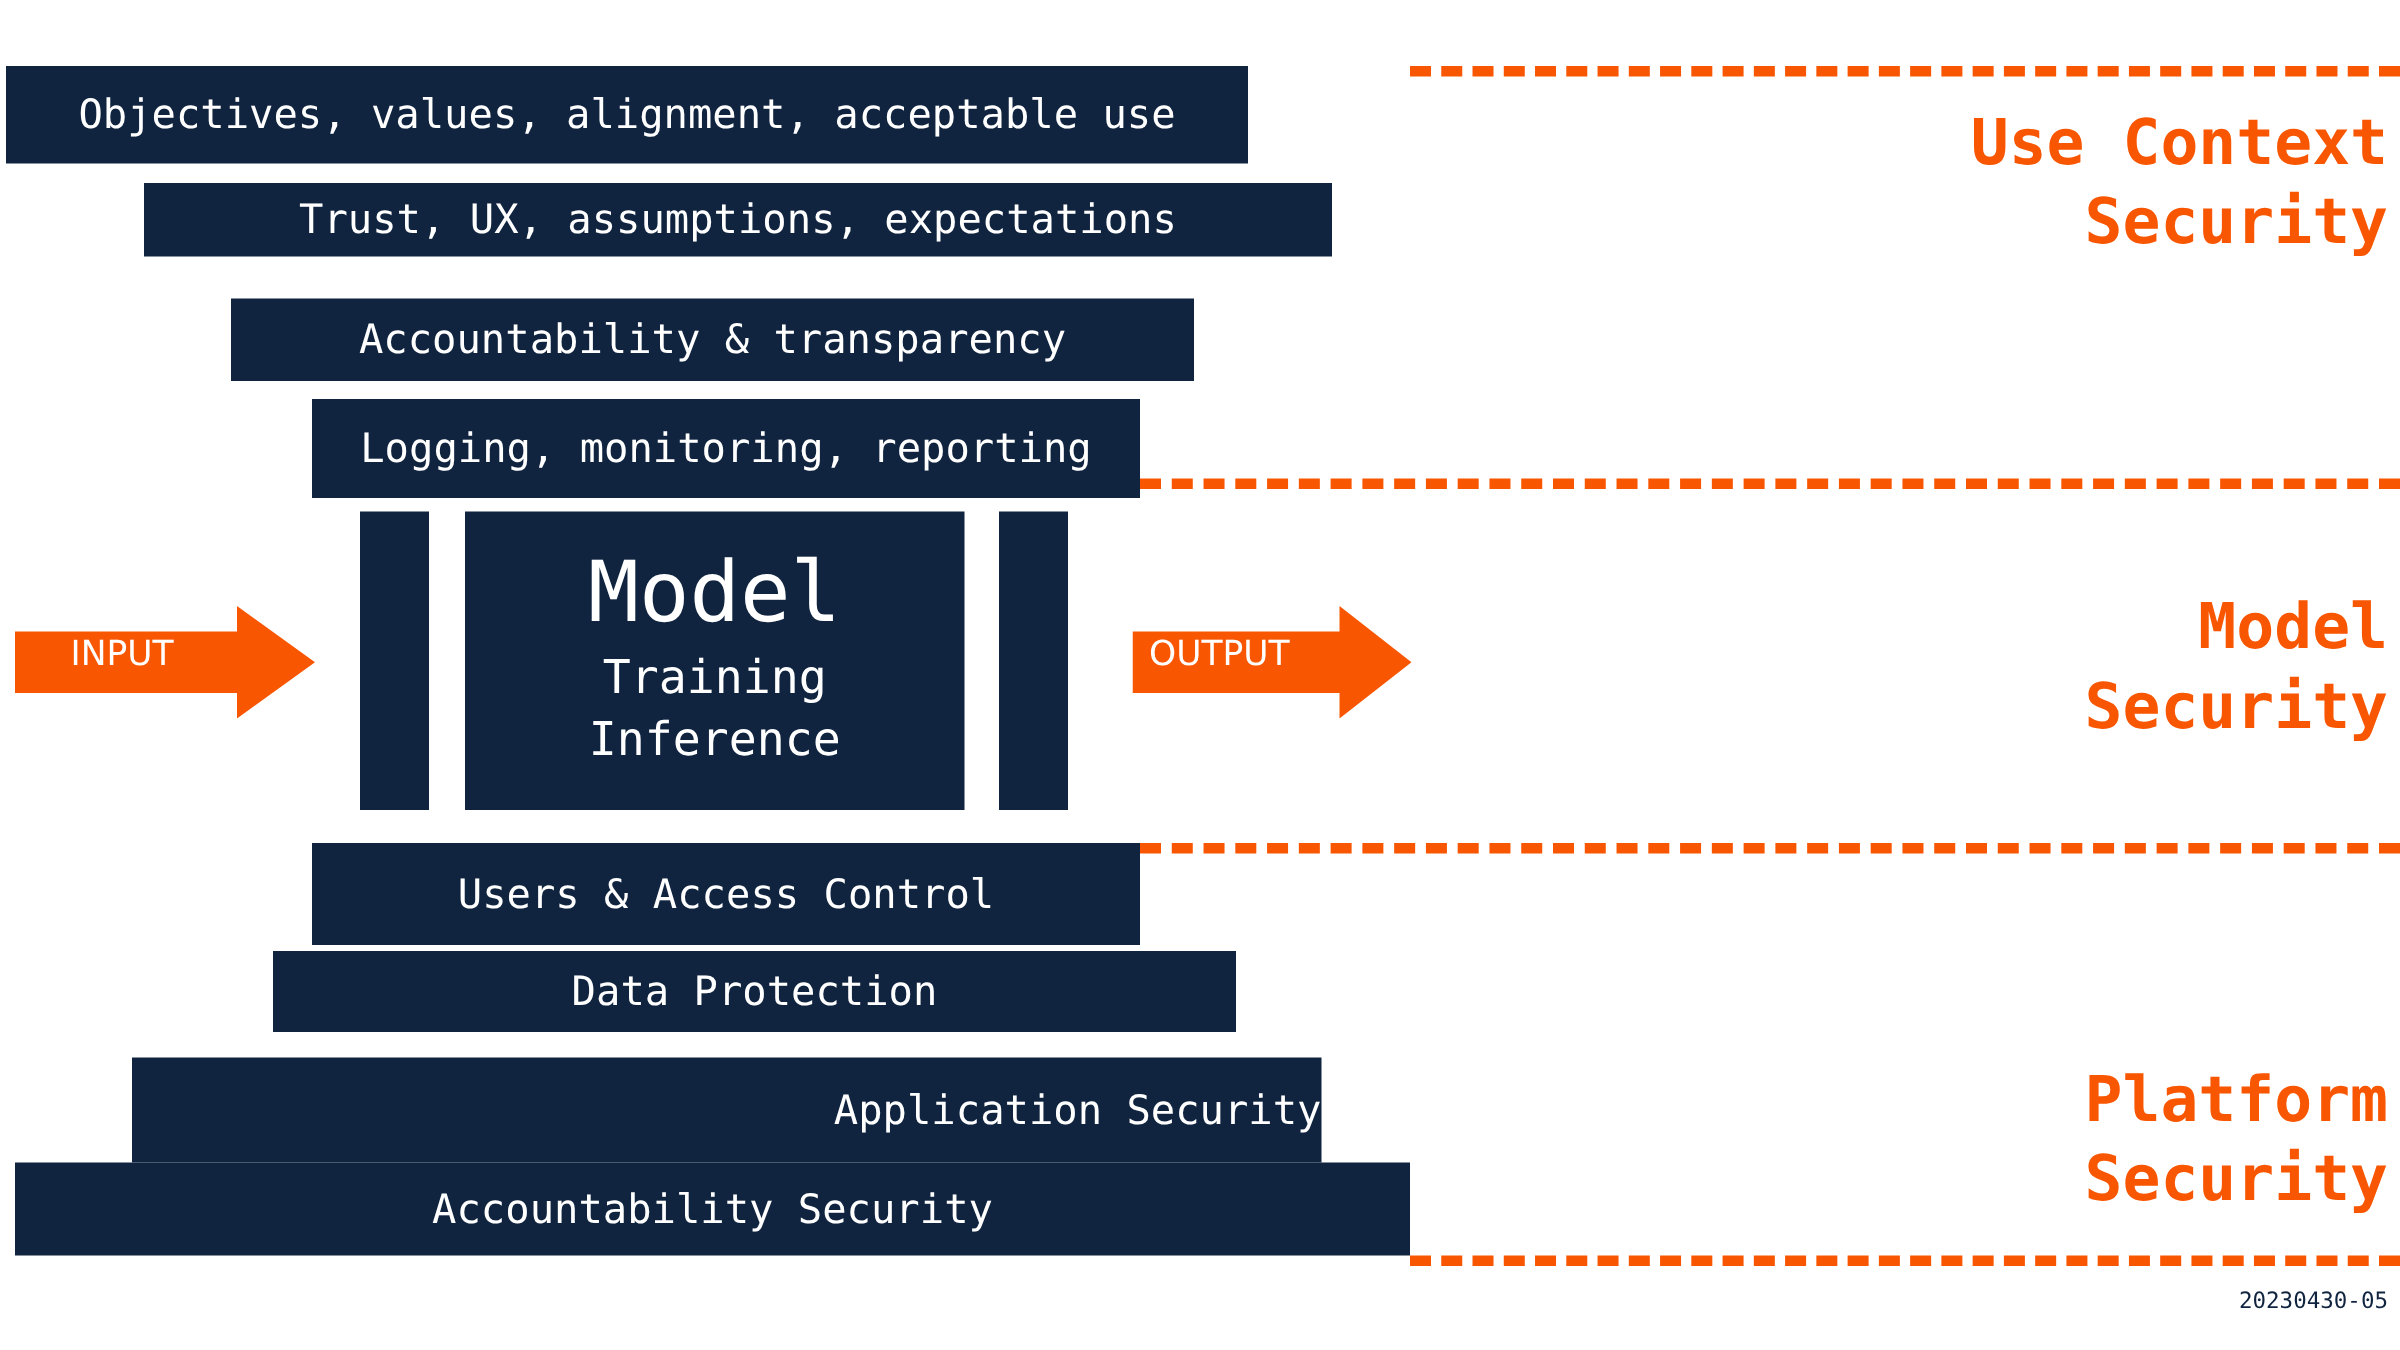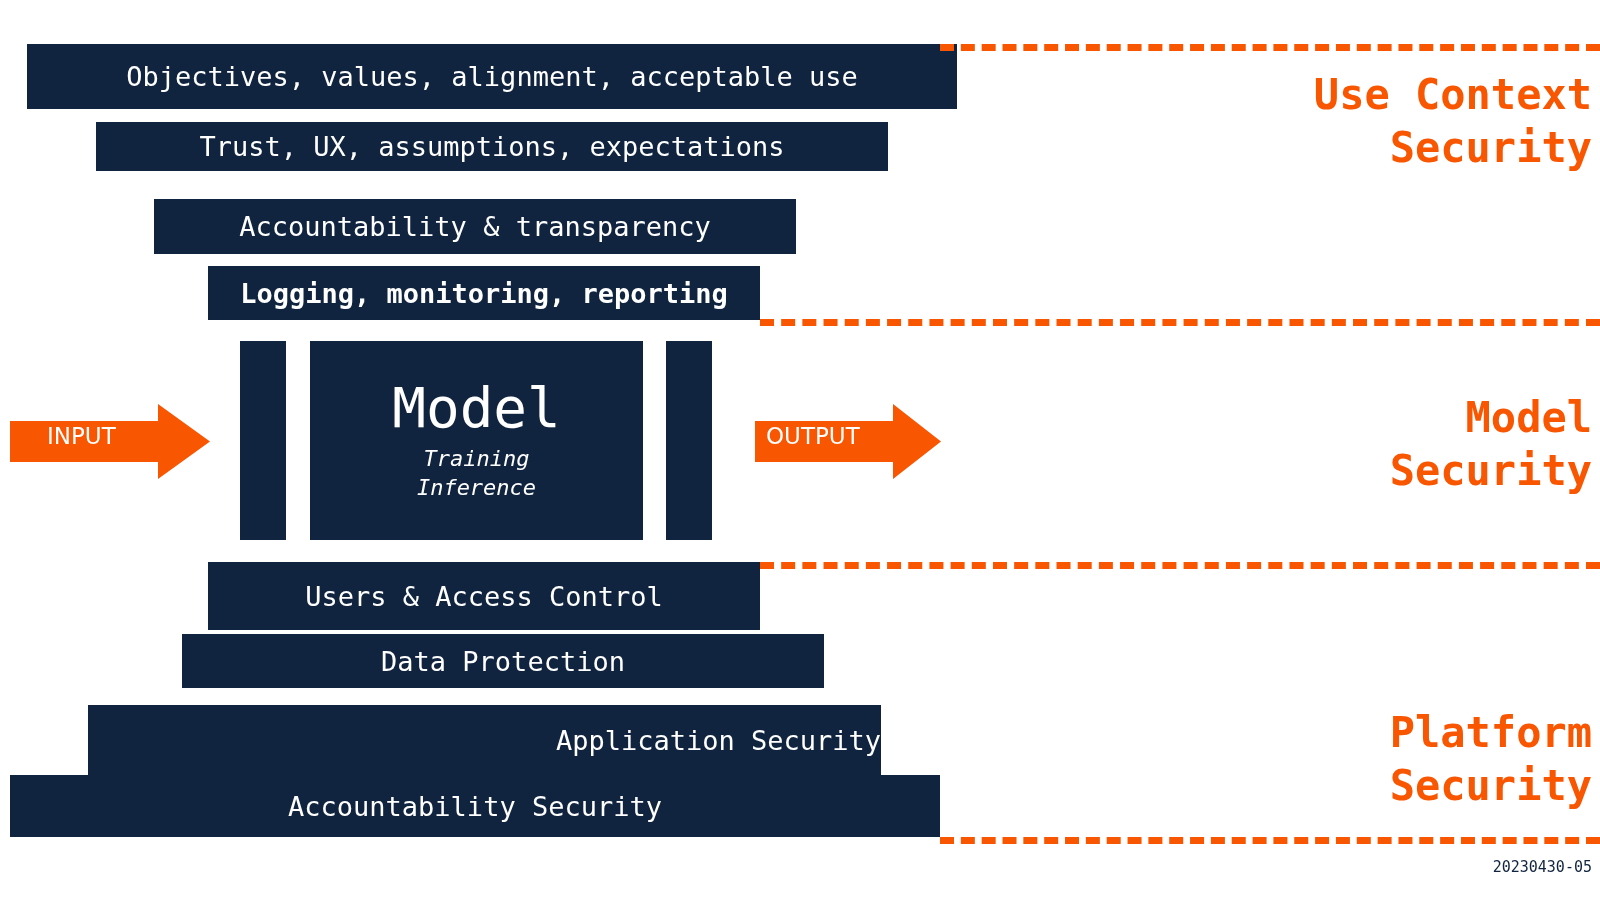--- a/index.html
+++ b/index.html
@@ -49,24 +49,23 @@
     box-sizing: border-box;
   }
   .model-title {
     font-family: "DejaVu Sans Mono", "Liberation Mono", monospace;
     font-size: 56px;
     line-height: 1.05;
     margin-bottom: 6px;
   }
   .model-sub {
     font-family: "DejaVu Sans Mono", "Liberation Mono", monospace;
-    font-size: 22px;
+    font-size: 31px;
     line-height: 1.32;
     text-align: right;
-    font-style: italic;
   }
   .guard {
     position: absolute;
     background: #10243f;
   }
 
   
   .arrow {
     position: absolute;
     display: block;
@@ -106,33 +105,33 @@
     font-size: 15px;
     white-space: nowrap;
     text-align: right;
   }
 </style>
 </head>
 <body>
 
 <div id="canvas">
 
-  <div class="bar" style="left:27px; top:44px; width:930px; height:65px;">
+  <div class="bar" style="left:4px; top:44px; width:828px; height:65px;">
     <span>Objectives, values, alignment, acceptable use</span>
   </div>
 
   <div class="bar" style="left:96px; top:122px; width:792px; height:49px;">
     <span>Trust, UX, assumptions, expectations</span>
   </div>
 
   <div class="bar" style="left:154px; top:199px; width:642px; height:55px;">
     <span>Accountability &amp; transparency</span>
   </div>
 
-  <div class="bar" style="left:208px; top:266px; width:552px; height:54px;font-weight:bold;">
+  <div class="bar" style="left:208px; top:266px; width:552px; height:66px;">
     <span>Logging, monitoring, reporting</span>
   </div>
 
   <div class="guard" style="left:240px; top:341px; width:46px; height:199px;"></div>
 
   <div class="guard" style="left:666px; top:341px; width:46px; height:199px;"></div>
 
   <div class="model-box" style="left:310px; top:341px; width:333px; height:199px;">
     <div class="model-title">Model</div>
     <div class="model-sub">Training</div>

